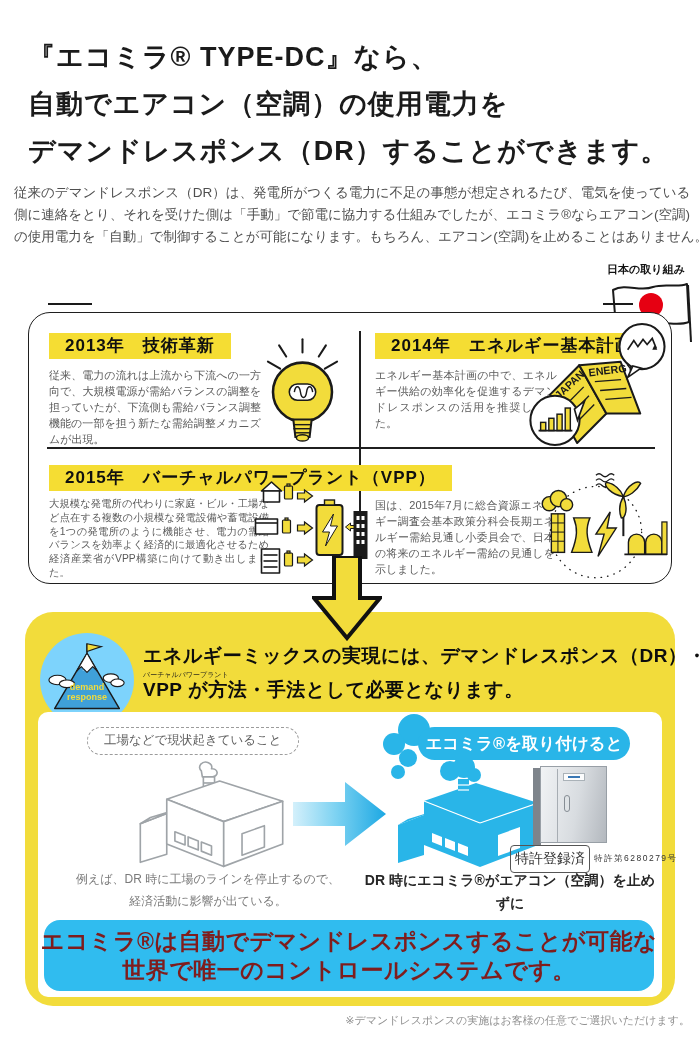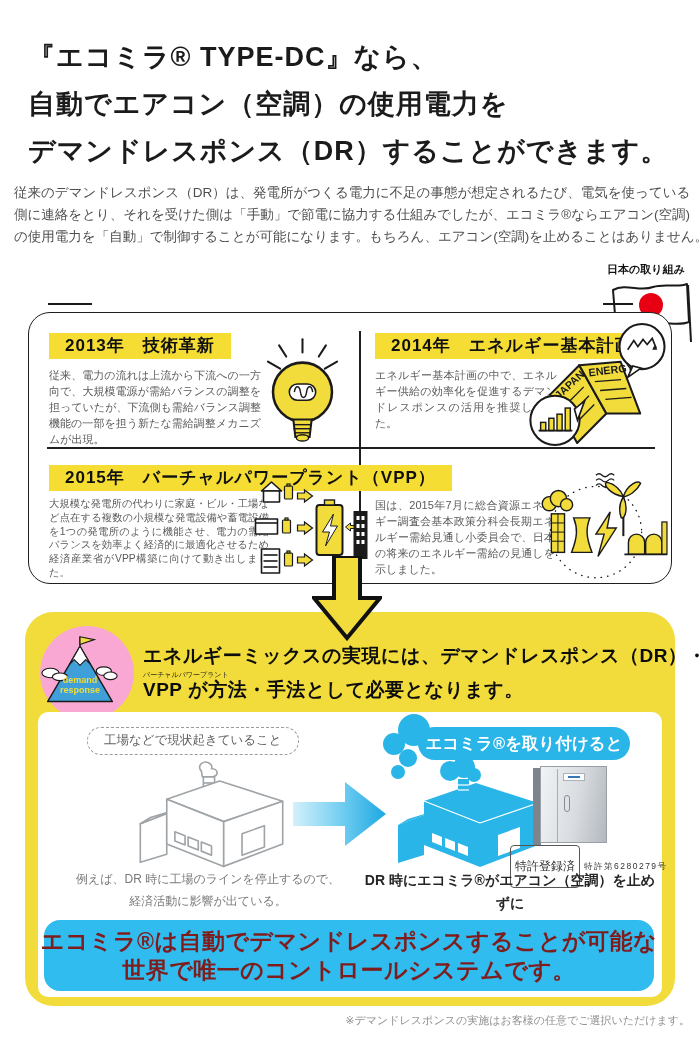--- a/index.html
+++ b/index.html
@@ -30,22 +30,22 @@
   .h-divider { left:18px; top:134px; width:608px; height:1.5px; background:#1f1f1f; }
   .q-heading { display:inline-block; background:#F5DD33; color:#101010;
                font-size:17px; font-weight:700; padding:1px 16px 2px; white-space:nowrap; letter-spacing:1px; }
   .q-body { font-size:11px; line-height:16px; color:#5a5a5a; text-align:justify; }
   .q-body.small { font-size:10.3px; line-height:13.8px; }
 
   
   .down-arrow { left:312px; top:556px; z-index:5; }
   .yellow-panel { left:25px; top:612px; width:650px; height:394px;
                   background:#F2DC3B; border-radius:28px; }
-  .logo-circle { left:15px; top:14px; width:94px; height:94px; background:#f9a8d4;
-                 border-radius:50%; display:flex; align-items:center; justify-content:flex-start; }
+  .logo-circle { left:15px; top:21px; width:94px; height:94px; background:#7dd3fc;
+                 border-radius:50%; display:flex; align-items:center; justify-content:center; }
   .panel-heading { font-size:19px; font-weight:700; color:#0d0d0d; white-space:nowrap; letter-spacing:0.5px; }
   .ph-line1 { left:118px; top:31px; }
   .ph-line2 { left:118px; top:65px; }
   .white-panel { left:13px; top:100px; width:624px; height:285px; background:#fff; border-radius:10px; }
 
   .dashed-bubble { left:49px; top:15px; border:1.6px dashed #9b9b9b; border-radius:16px;
                    padding:4px 16px 5px; font-size:12.5px; color:#5f5f5f; white-space:nowrap; background:#fff; }
   .caption-left { left:10px; top:156px; width:320px; text-align:center;
                   font-size:12px; line-height:22px; color:#7a7a7a; }
   .blue-bubble { left:380px; top:15px; width:212px; height:33px; background:#29B5E8;
@@ -59,21 +59,21 @@
   .device-body { position:absolute; left:7px; top:0; width:67px; height:77px;
                  background:linear-gradient(100deg,#f1f3f5 0%,#d8dce0 55%,#b3b8be 100%);
                  border:1px solid #989fa6; }
   .device-label { position:absolute; left:22px; top:6px; width:22px; height:8px;
                   background:#fbfcfd; border:1px solid #aab2b8; }
   .device-label i { display:block; margin:2px auto 0; width:12px; height:2px; background:#3a78b5; }
   .device-seam { position:absolute; left:16px; top:2px; width:1px; height:73px; background:#a7adb3; }
   .device-handle { position:absolute; left:23px; top:28px; width:6px; height:17px;
                    border:1.6px solid #868d94; border-radius:3px; background:#dfe3e6; }
   .patent-row { left:472px; top:133px; display:flex; align-items:center; gap:4px; }
-  .patent-badge { border:1px solid #555; border-radius:4px; padding:12px 4px; font-size:12px; color:#333; white-space:nowrap; }
+  .patent-badge { border:1px solid #555; border-radius:4px; padding:4px 4px; font-size:14px; color:#333; white-space:nowrap; }
   .patent-num { font-size:8.5px; letter-spacing:1.5px; color:#333; white-space:nowrap; }
 
   .blue-banner { left:15px; top:304px; width:618px; height:79px; background:#30BCEF;
                  border:4px solid #ffffff; border-radius:20px; z-index:3;
                  display:flex; flex-direction:column; align-items:center; justify-content:center; }
   .blue-banner div { color:#7f1d1d; font-size:23px; font-weight:700; line-height:29px;
                      white-space:nowrap; letter-spacing:0.5px; }
   .footnote { right:10px; top:1013px; font-size:11px; color:#909090; white-space:nowrap; }
 </style>
 </head>

